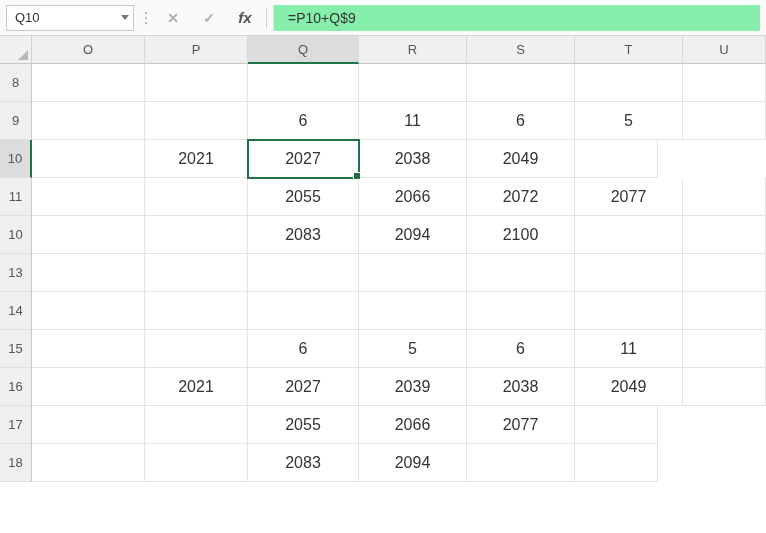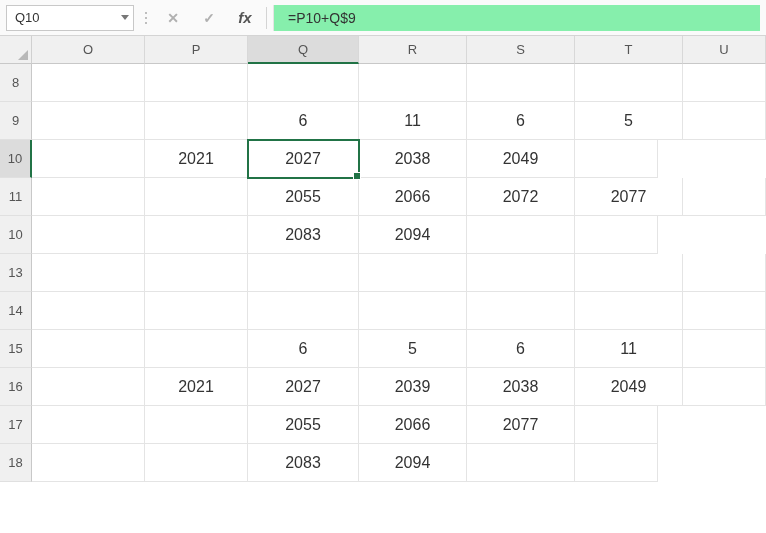--- a/index.html
+++ b/index.html
@@ -218,20 +218,21 @@
         <div class="cell" style="width: 108px;">2072</div>
         <div class="cell" style="width: 108px;">2077</div>
         <div class="cell" style="width: 83px;"></div>
       </div>
       <div class="row">
         <div class="row-h">10</div>
         <div class="cell" style="width: 113px;"></div>
         <div class="cell" style="width: 103px;"></div>
         <div class="cell" style="width: 111px;">2083</div>
         <div class="cell" style="width: 108px;">2094</div>
+        <div class="cell" style="width: 108px;">2100</div>
         <div class="cell" style="width: 108px;"></div>
         <div class="cell" style="width: 83px;"></div>
       </div>
       <div class="row">
         <div class="row-h">13</div>
         <div class="cell" style="width: 113px;"></div>
         <div class="cell" style="width: 103px;"></div>
         <div class="cell" style="width: 111px;"></div>
         <div class="cell" style="width: 108px;"></div>
         <div class="cell" style="width: 108px;"></div>

